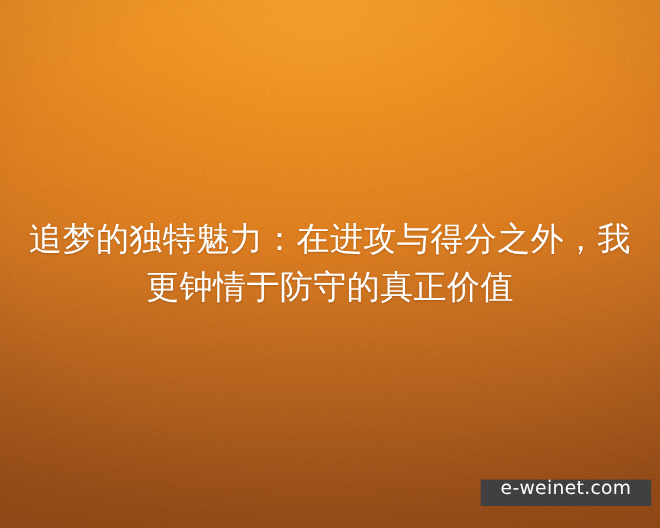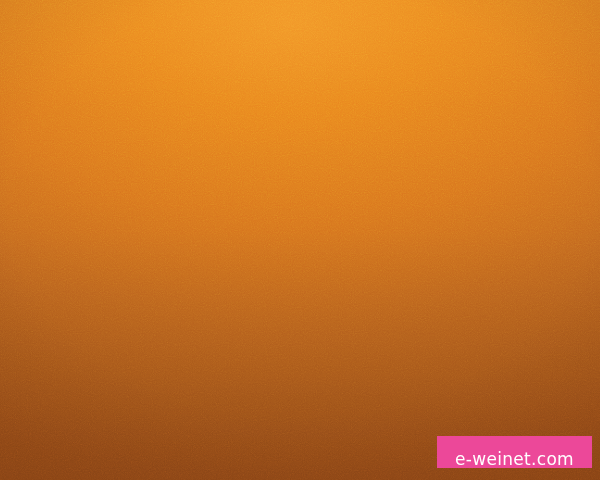--- a/index.html
+++ b/index.html
@@ -81,24 +81,24 @@
     text-shadow: 0 1px 2px rgba(80,34,0,0.28);
     white-space: pre-wrap;
   }
 
   
   .watermark {
     position: absolute;
     left: 437px;
     top: 436px;
     width: 155px;
-    height: 32px;
-    background: #ec4899;
+    height: 24px;
+    background: #404040;
     display: flex;
-    align-items: flex-end;
+    align-items: flex-start;
     justify-content: center;
   }
   .watermark-label {
     color: #ffffff;
     font-size: 17px;
     line-height: 1;
     letter-spacing: 0.3px;
     font-weight: 400;
     white-space: nowrap;
   }
@@ -118,18 +118,19 @@
         <feTurbulence type="fractalNoise" baseFrequency="0.92" numOctaves="3" stitchTiles="stitch" seed="11"></feTurbulence>
         <feColorMatrix type="saturate" values="0"></feColorMatrix>
         <feComponentTransfer>
           <feFuncA type="linear" slope="0.62" intercept="-0.05"></feFuncA>
         </feComponentTransfer>
       </filter>
       <rect width="100%" height="100%" filter="url(#grainFilter)"></rect>
     </svg>
   </div>
 
+  <div class="headline">追梦的独特魅力：在进攻与得分之外，我更钟情于防守的真正价值</div>
 
   <div class="watermark">
     <span class="watermark-label">e-weinet.com</span>
   </div>
 
 </div>
 
 </body></html>

